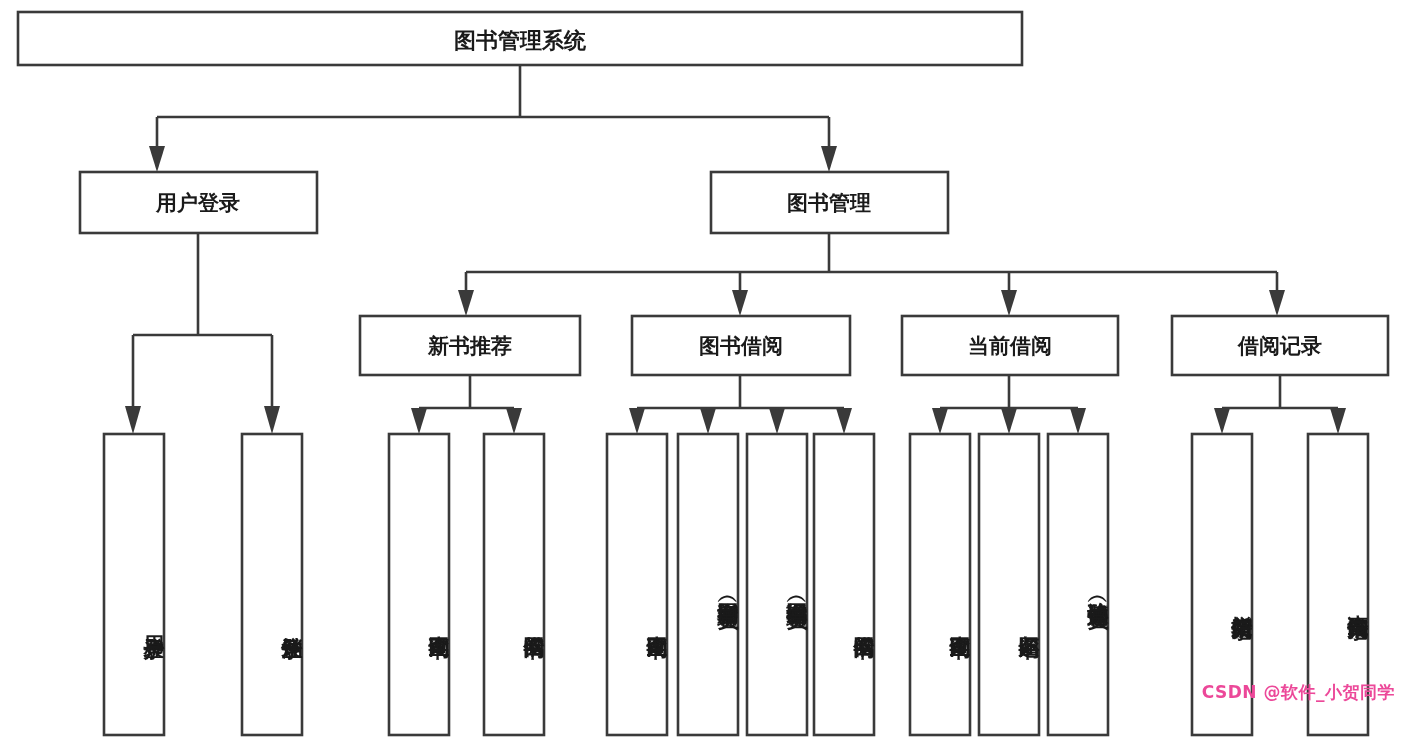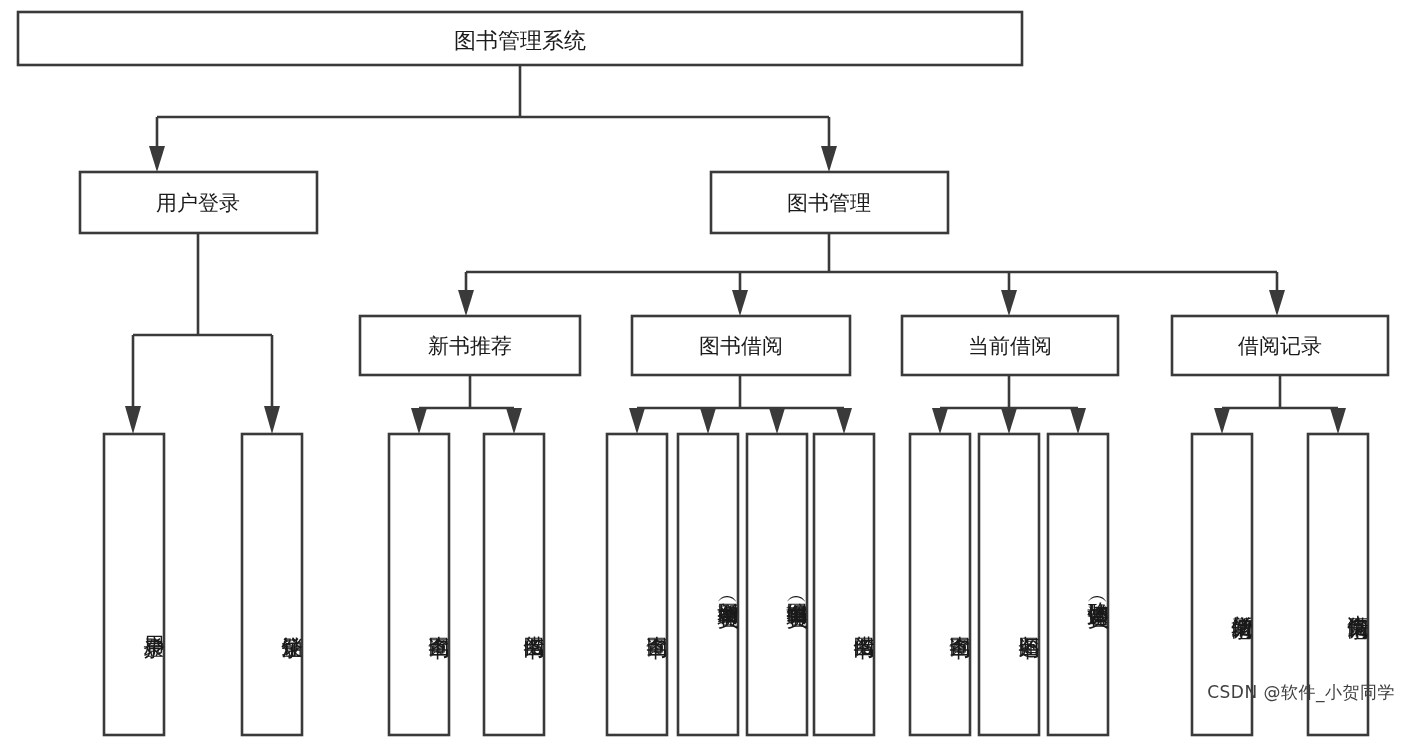--- a/index.html
+++ b/index.html
@@ -11,20 +11,21 @@
     width: 1405px;
     height: 747px;
     overflow: hidden;
     font-family: "DejaVu Sans", "Liberation Sans", sans-serif;
   }
   #diagram-root {
     position: relative;
     width: 1405px;
     height: 710px;
     background: #ffffff;
+    font-weight: bold;
   }
   svg.diagram {
     position: absolute;
     top: 0;
     left: 0;
     width: 1405px;
     height: 747px;
     display: block;
   }
   .node-rect {
@@ -71,21 +72,21 @@
     align-items: flex-start;
     justify-content: center;
     pointer-events: none;
   }
   .watermark {
     position: absolute;
     right: 10px;
     bottom: 6px;
     font-family: "DejaVu Sans", "Liberation Sans", sans-serif;
     font-size: 17px;
-    color: #404040;
+    color: #ec4899;
     letter-spacing: 0.5px;
     white-space: nowrap;
   }
 </style>
 </head>
 <body>
 
 <div id="diagram-root">
 
   <svg class="diagram" viewBox="0 0 1405 747" xmlns="http://www.w3.org/2000/svg">

